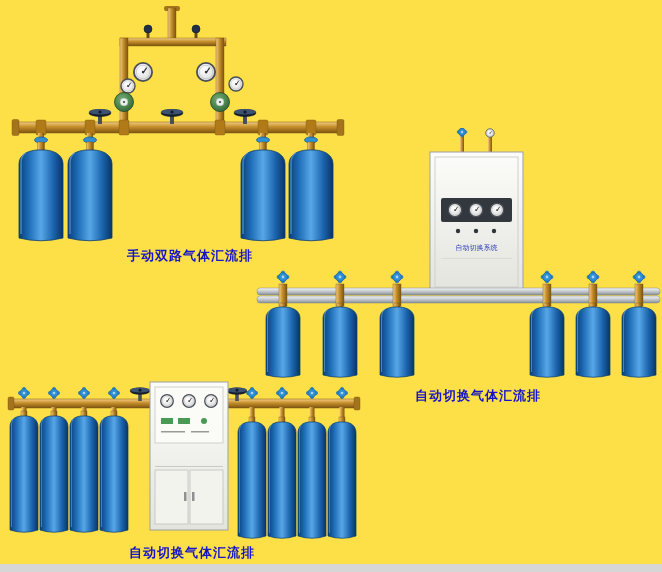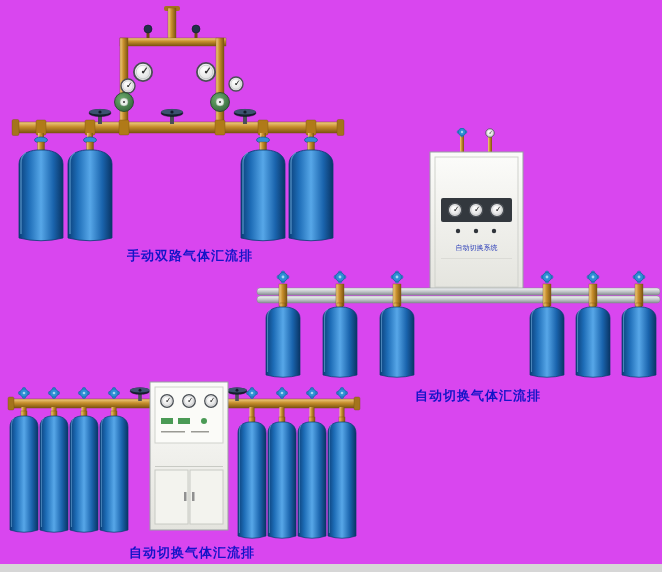--- a/index.html
+++ b/index.html
@@ -1,18 +1,18 @@
 <!DOCTYPE html>
 <html style="--caption-text: #1414c8; --cylinder-blue: #2f8ad8; --cylinder-blue-dark: #0b3f78; --brass: #c58d2b; --rail-silver: #c3c7cb; --cabinet-white: #f4f4f0; --regulator-green: #3f8f4f; --knob-blue: #2e8fd6; --bottom-strip: #d6d6d6;"><head>
 <meta charset="utf-8">
 <title></title>
 <style>
   html,body{margin:0;padding:0;}
   body{font-family:"Liberation Sans", sans-serif; background:#fff;}
-  .canvas{position:relative; width:662px; height:572px; background:#d946ef; overflow:hidden;}
+  .canvas{position:relative; width:662px; height:572px; background:#fde047; overflow:hidden;}
   .illus{position:absolute; display:block;}
   .caption{
     position:absolute;
     font-size:13px;
     font-weight:bold;
     letter-spacing:1px;
     color:var(--caption-text,#1414c8);
     text-align:center;
     white-space:nowrap;
   }

